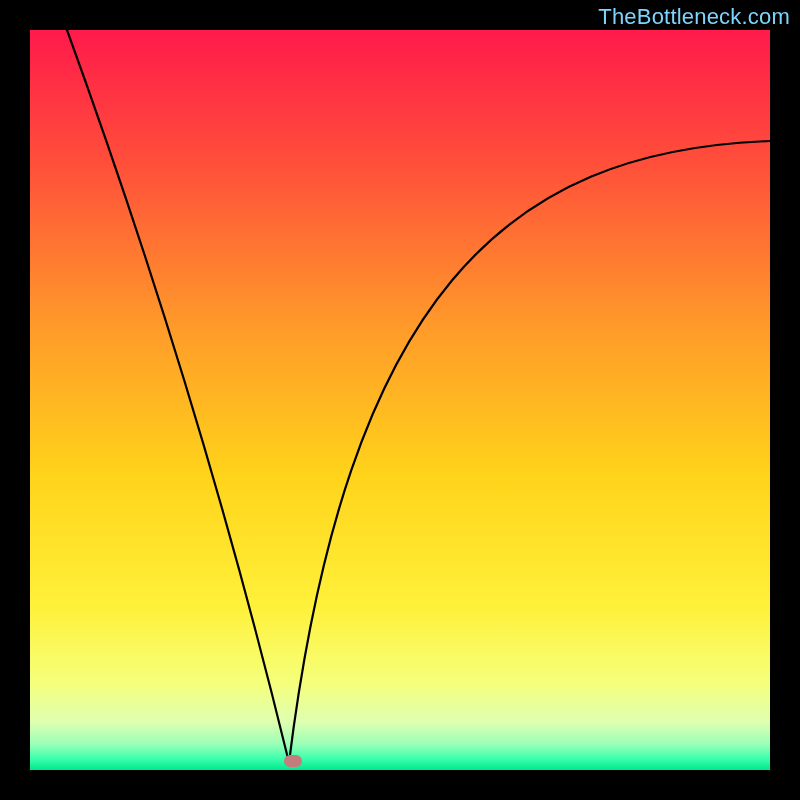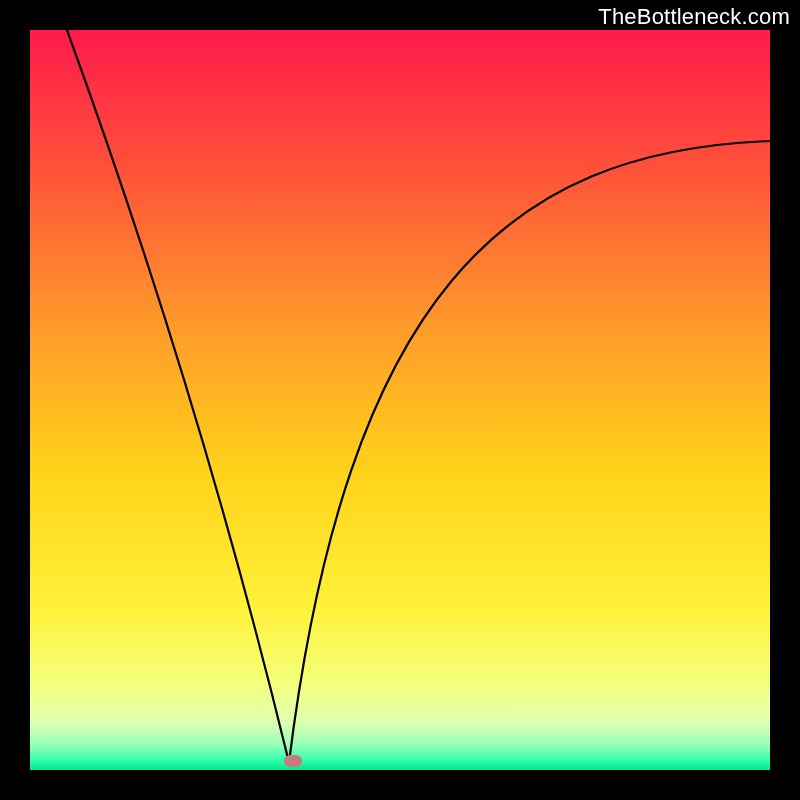--- a/index.html
+++ b/index.html
@@ -33,21 +33,21 @@
   .curve-svg {
     position: absolute;
     inset: 0;
     width: 100%;
     height: 100%;
   }
   .attribution {
     position: absolute;
     top: 4px;
     right: 10px;
-    color: #ffffff;
+    color: #7dd3fc;
     font-size: 22px;
     font-weight: 500;
     letter-spacing: 0.2px;
     user-select: none;
   }
   .marker {
     position: absolute;
     width: 18px;
     height: 12px;
     border-radius: 6px;

